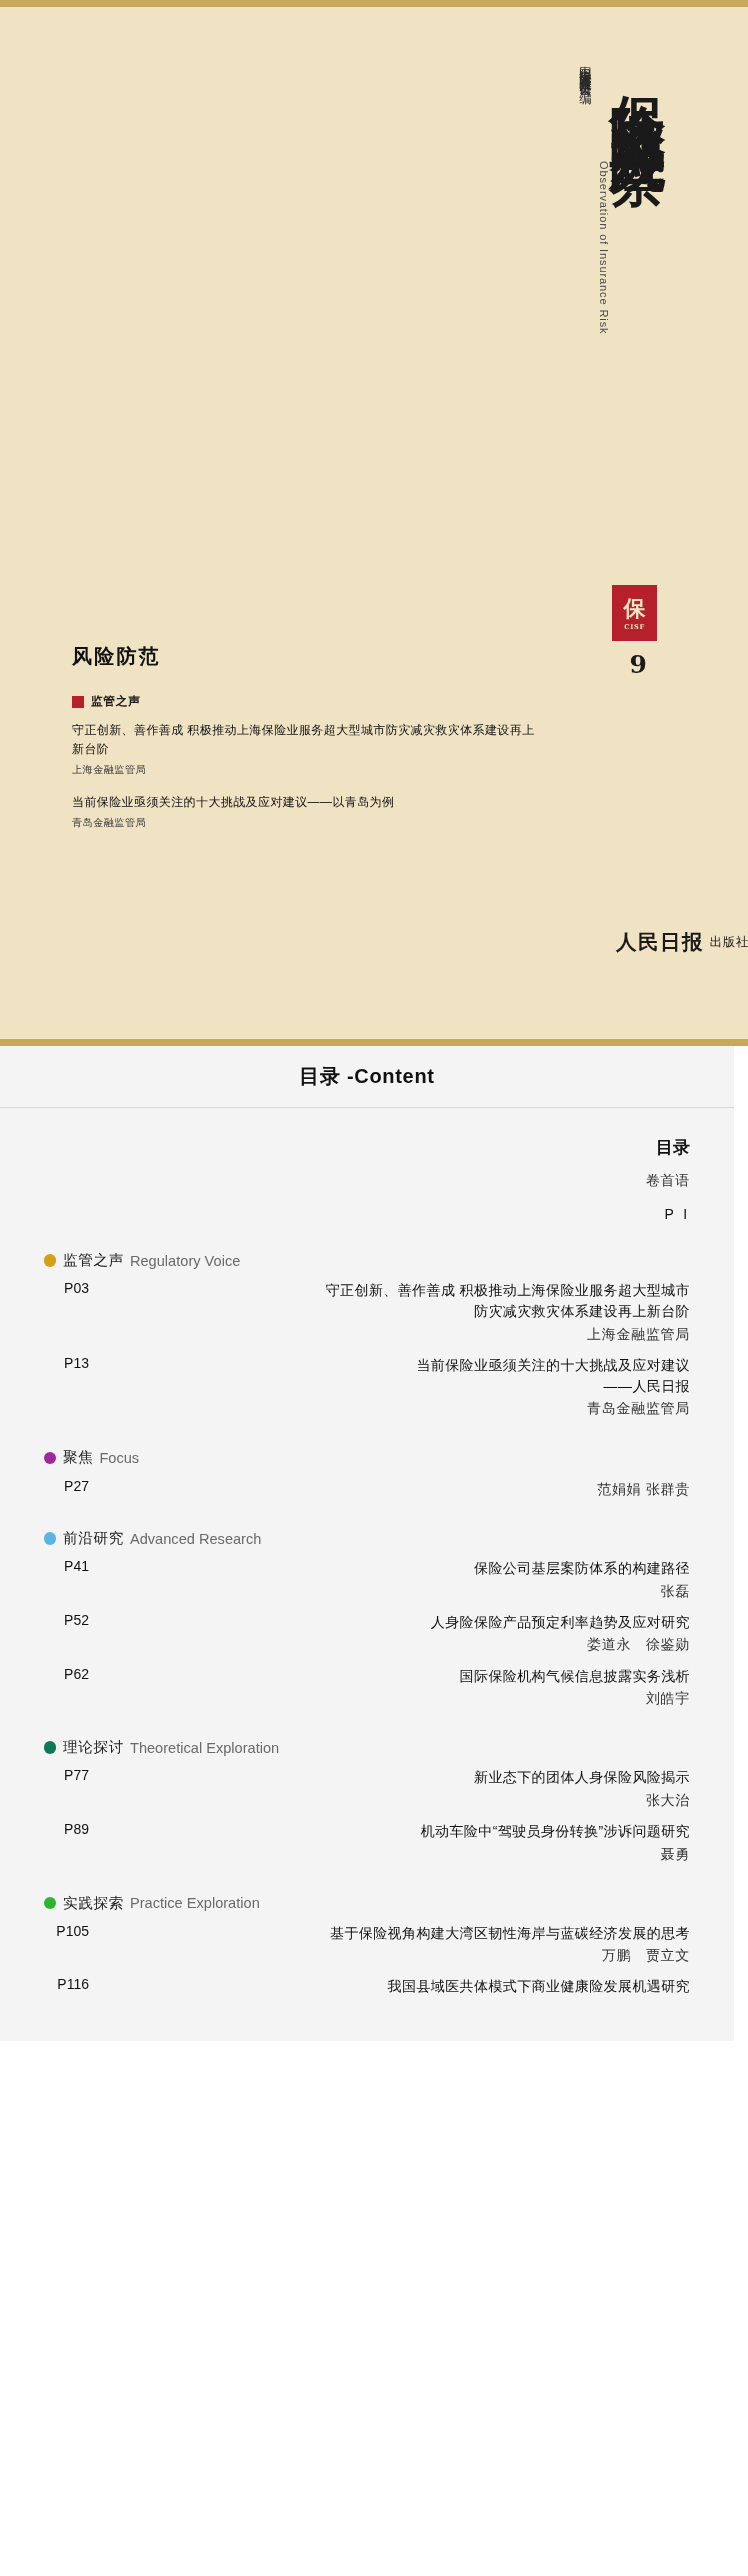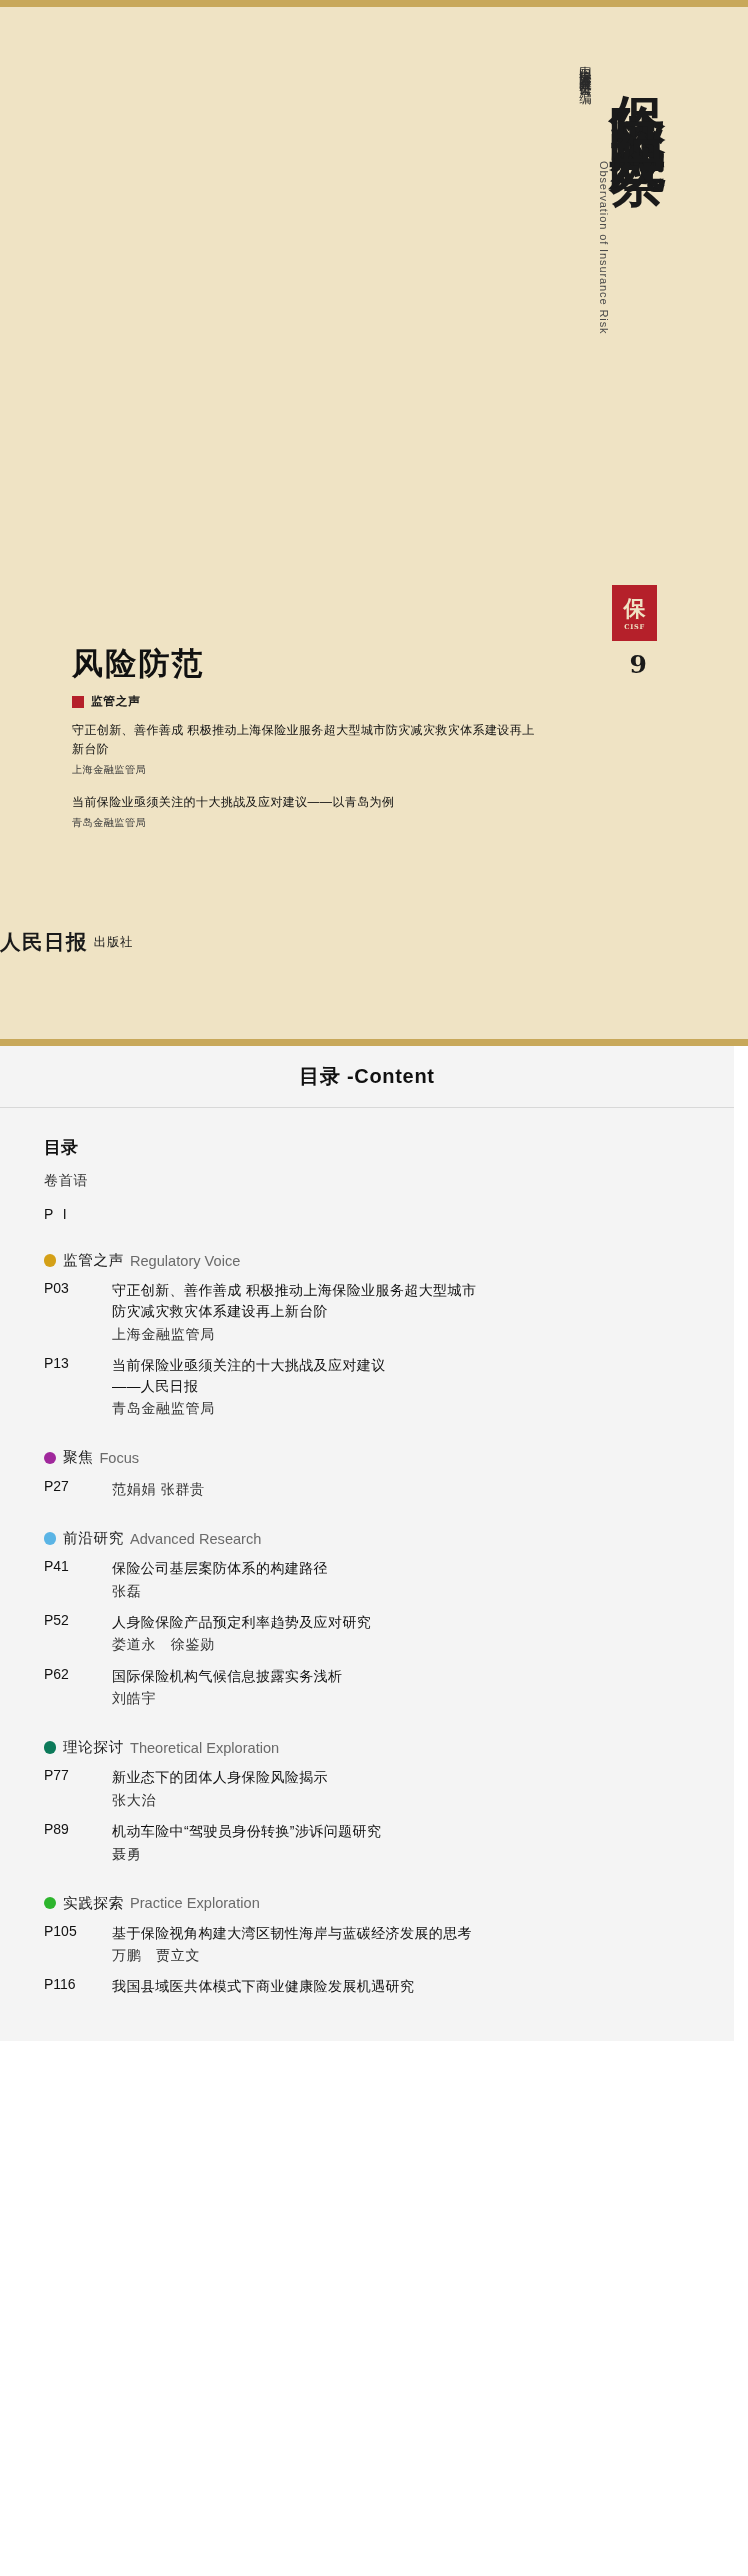--- a/index.html
+++ b/index.html
@@ -65,48 +65,48 @@
   .seal .sealsub{font-size:6.6px;margin-top:5px;letter-spacing:0.7px;}
 
   .issue-no{
     position:absolute;right:102px;top:643px;
     font-family:"DejaVu Serif","Liberation Serif",serif;
     font-size:25px;font-weight:bold;color:#1a1a1a;
   }
 
   .cover-headline{
     position:absolute;left:72px;top:636px;
-    font-size:31px;font-weight:bold;color:#111;letter-spacing:2.2px;
+    font-size:20px;font-weight:bold;color:#111;letter-spacing:2.2px;
   }
   .cover-col{position:absolute;left:72px;top:687px;width:468px;}
   .col-tag{display:flex;align-items:center;margin-bottom:11.7px;}
   .col-tag .sq{width:11.7px;height:11.7px;background:#b5202a;margin-right:7.3px;}
   .col-tag .txt{font-size:11.7px;font-weight:bold;color:#1a1a1a;letter-spacing:0.7px;}
   .art{margin-bottom:16px;}
   .art .t{font-size:12px;font-weight:normal;color:#111;line-height:1.55;letter-spacing:0.4px;}
   .art .a{font-size:10.2px;color:#3a3a3a;margin-top:4.4px;letter-spacing:0.4px;}
 
   .publisher{
     position:absolute;left:0;top:921px;width:749px;
-    display:flex;align-items:center;justify-content:flex-start;
+    display:flex;align-items:center;justify-content:flex-end;
   }
   .pub-logo{
     font-family:"DejaVu Serif","Liberation Serif",serif;
     font-weight:bold;font-size:20.5px;color:#1a1a1a;letter-spacing:1.5px;
   }
   .pub-text{font-size:12.4px;color:#1a1a1a;margin-left:5.8px;letter-spacing:0.7px;}
 
   
   .toc{width:734px;background:#f4f4f4;padding-bottom:44px;}
   .toc-header{
     height:61px;display:flex;align-items:center;justify-content:center;
     background:#f4f4f4;border-bottom:0.7px solid #d8d8d8;
   }
   .toc-header .h{font-size:20px;font-weight:bold;color:#111;letter-spacing:0.7px;}
-  .toc-body{padding:28px 44px 0 44px;}
+  .toc-body{padding:28px 44px 0 44px;text-align:right;}
   .toc-title{font-size:17px;font-weight:bold;color:#111;margin-bottom:13px;}
   .preface{margin-bottom:10.2px;}
   .preface .pf-t{font-size:14px;color:#333;margin-bottom:16px;letter-spacing:0.7px;}
   .preface .pf-p{font-size:14px;color:#111;letter-spacing:2.9px;}
 
   .section{margin-top:29px;}
   .sec-head{display:flex;align-items:center;margin-bottom:10.2px;}
   .dot{width:12.4px;height:12.4px;border-radius:50%;margin-right:6.6px;flex:0 0 auto;}
   .sec-cn{font-size:14.6px;color:#1a1a1a;letter-spacing:0.7px;}
   .sec-en{font-size:14.6px;color:#6a6a6a;margin-left:5.8px;}

